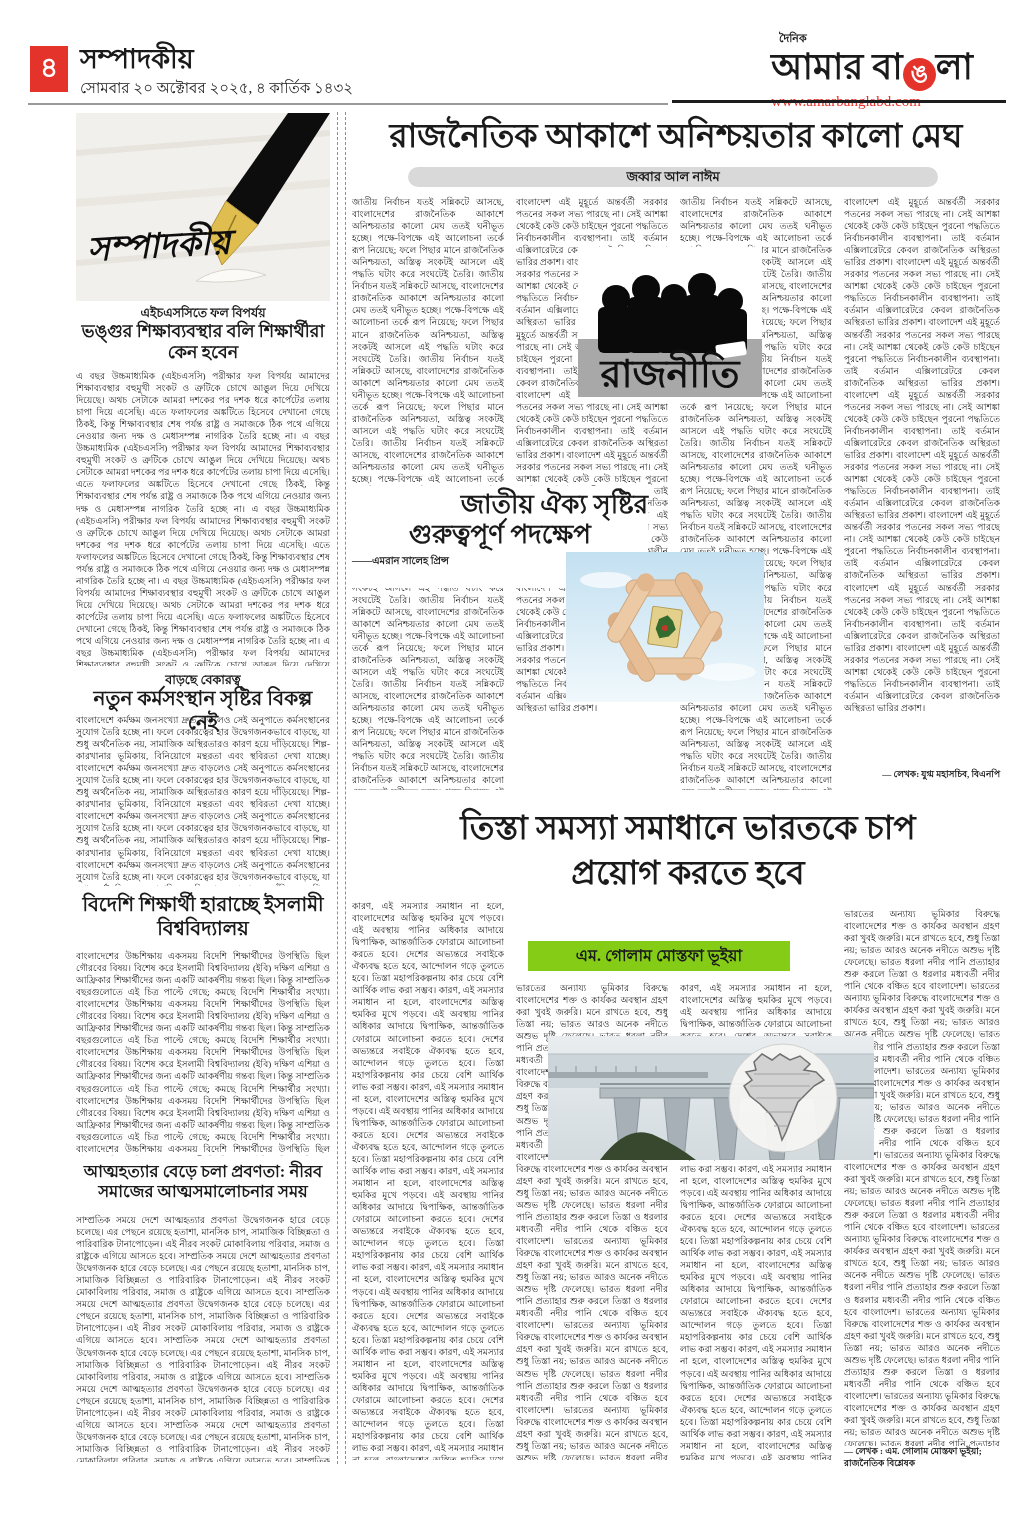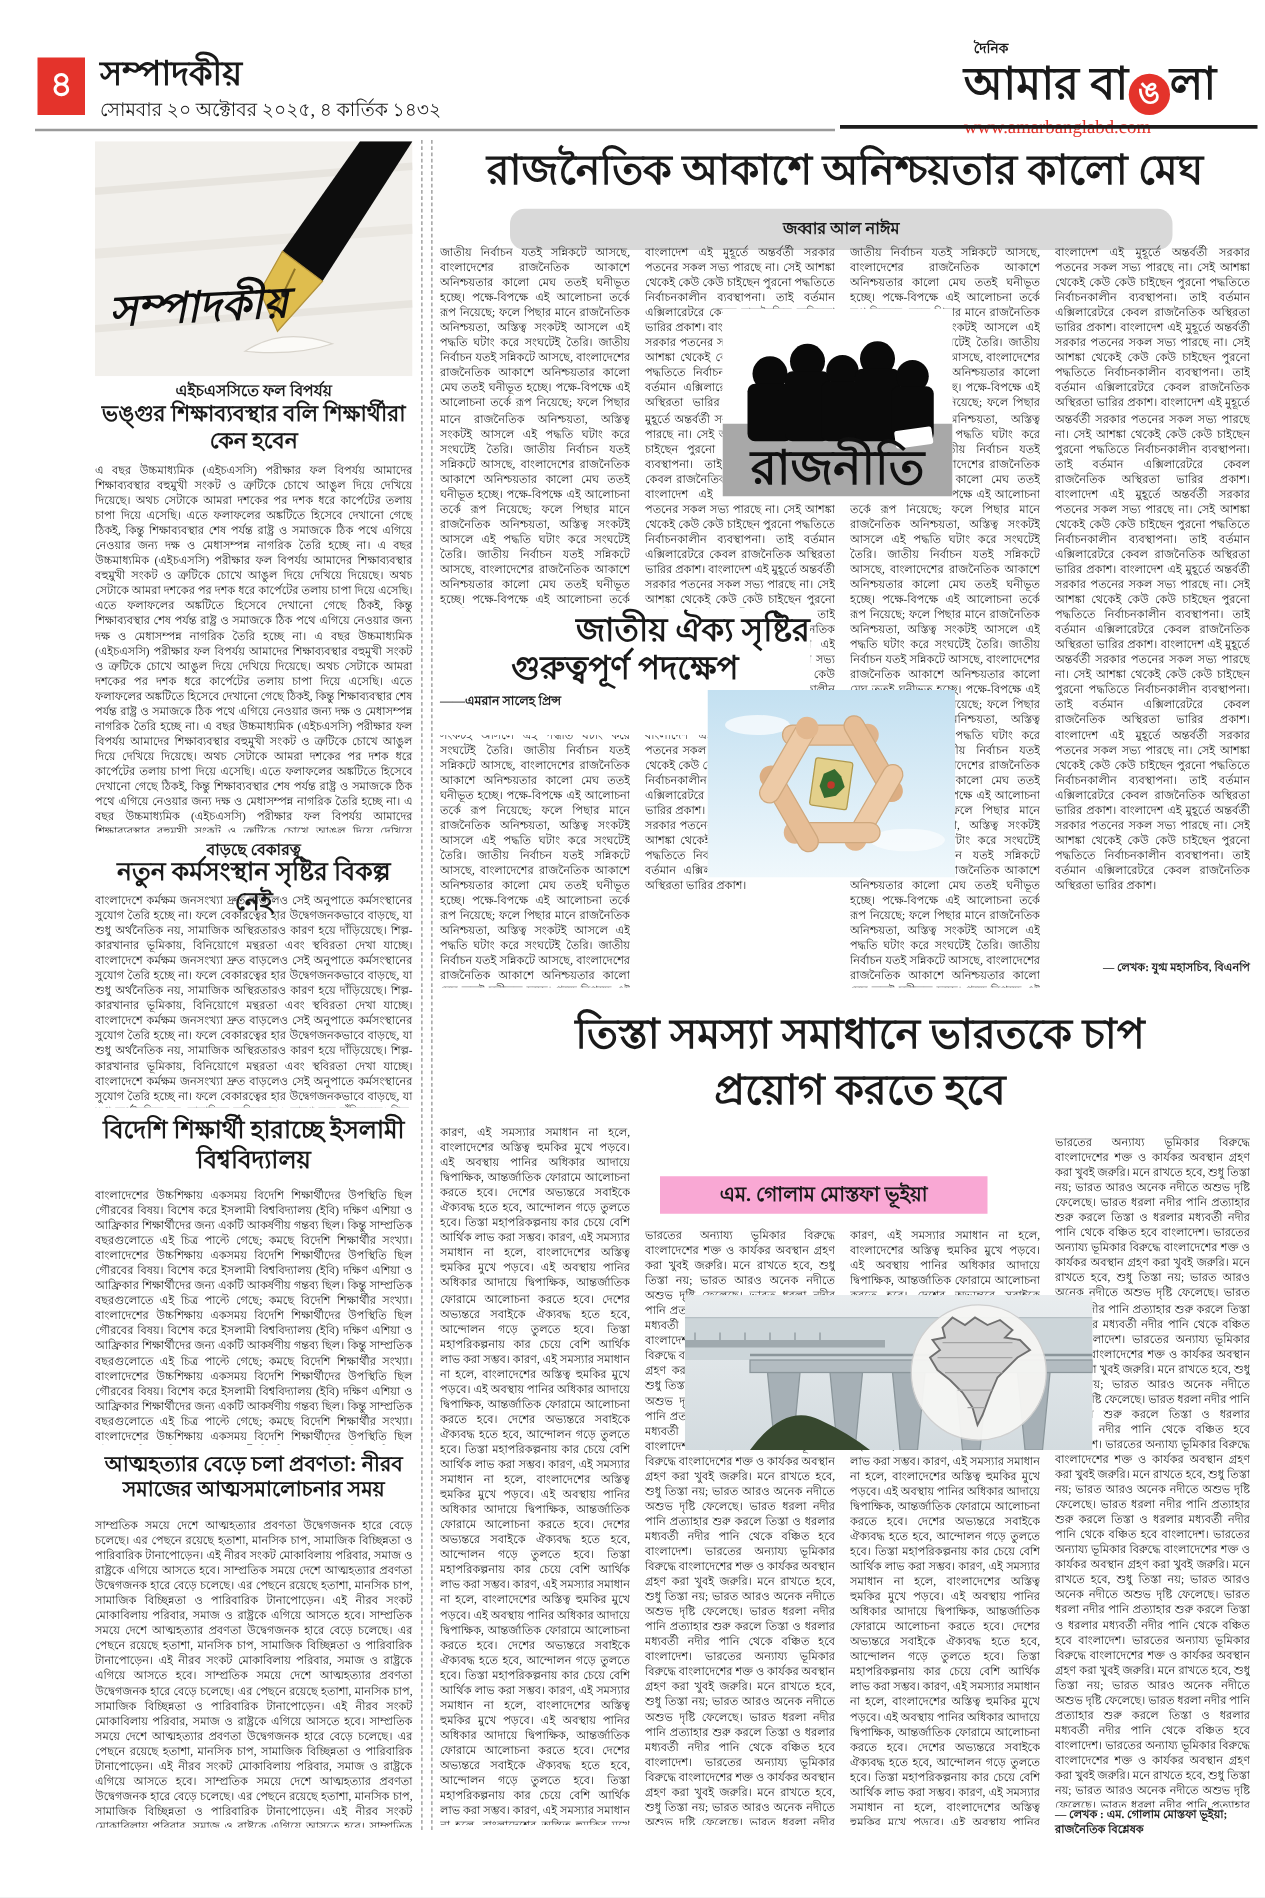--- a/index.html
+++ b/index.html
@@ -64,21 +64,21 @@
   <div class="abs art-title" style="left:76px;top:686px;width:254px;font-size:20px;">নতুন কর্মসংস্থান সৃষ্টির বিকল্প নেই</div>
   <div class="abs body-text" style="left:76px;top:714px;width:254px;height:172px;">বাংলাদেশে কর্মক্ষম জনসংখ্যা দ্রুত বাড়লেও সেই অনুপাতে কর্মসংস্থানের সুযোগ তৈরি হচ্ছে না। ফলে বেকারত্বের হার উদ্বেগজনকভাবে বাড়ছে, যা শুধু অর্থনৈতিক নয়, সামাজিক অস্থিরতারও কারণ হয়ে দাঁড়িয়েছে। শিল্প-কারখানার ভূমিকায়, বিনিয়োগে মন্থরতা এবং স্থবিরতা দেখা যাচ্ছে। বাংলাদেশে কর্মক্ষম জনসংখ্যা দ্রুত বাড়লেও সেই অনুপাতে কর্মসংস্থানের সুযোগ তৈরি হচ্ছে না। ফলে বেকারত্বের হার উদ্বেগজনকভাবে বাড়ছে, যা শুধু অর্থনৈতিক নয়, সামাজিক অস্থিরতারও কারণ হয়ে দাঁড়িয়েছে। শিল্প-কারখানার ভূমিকায়, বিনিয়োগে মন্থরতা এবং স্থবিরতা দেখা যাচ্ছে। বাংলাদেশে কর্মক্ষম জনসংখ্যা দ্রুত বাড়লেও সেই অনুপাতে কর্মসংস্থানের সুযোগ তৈরি হচ্ছে না। ফলে বেকারত্বের হার উদ্বেগজনকভাবে বাড়ছে, যা শুধু অর্থনৈতিক নয়, সামাজিক অস্থিরতারও কারণ হয়ে দাঁড়িয়েছে। শিল্প-কারখানার ভূমিকায়, বিনিয়োগে মন্থরতা এবং স্থবিরতা দেখা যাচ্ছে। বাংলাদেশে কর্মক্ষম জনসংখ্যা দ্রুত বাড়লেও সেই অনুপাতে কর্মসংস্থানের সুযোগ তৈরি হচ্ছে না। ফলে বেকারত্বের হার উদ্বেগজনকভাবে বাড়ছে, যা শুধু অর্থনৈতিক নয়, সামাজিক অস্থিরতারও কারণ হয়ে দাঁড়িয়েছে। শিল্প-কারখানার ভূমিকায়, বিনিয়োগে মন্থরতা এবং স্থবিরতা দেখা যাচ্ছে। বাংলাদেশে কর্মক্ষম জনসংখ্যা দ্রুত বাড়লেও সেই অনুপাতে কর্মসংস্থানের সুযোগ তৈরি হচ্ছে না। ফলে বেকারত্বের হার উদ্বেগজনকভাবে বাড়ছে, যা শুধু অর্থনৈতিক নয়, সামাজিক অস্থিরতারও কারণ হয়ে দাঁড়িয়েছে। শিল্প-কারখানার ভূমিকায়, বিনিয়োগে মন্থরতা এবং স্থবিরতা দেখা যাচ্ছে।</div>
 
   <div class="abs art-title" style="left:76px;top:893px;width:254px;font-size:19.5px;">বিদেশি শিক্ষার্থী হারাচ্ছে ইসলামী বিশ্ববিদ্যালয়</div>
   <div class="abs body-text" style="left:76px;top:950px;width:254px;height:206px;">বাংলাদেশের উচ্চশিক্ষায় একসময় বিদেশি শিক্ষার্থীদের উপস্থিতি ছিল গৌরবের বিষয়। বিশেষ করে ইসলামী বিশ্ববিদ্যালয় (ইবি) দক্ষিণ এশিয়া ও আফ্রিকার শিক্ষার্থীদের জন্য একটি আকর্ষণীয় গন্তব্য ছিল। কিন্তু সাম্প্রতিক বছরগুলোতে এই চিত্র পাল্টে গেছে; কমছে বিদেশি শিক্ষার্থীর সংখ্যা। বাংলাদেশের উচ্চশিক্ষায় একসময় বিদেশি শিক্ষার্থীদের উপস্থিতি ছিল গৌরবের বিষয়। বিশেষ করে ইসলামী বিশ্ববিদ্যালয় (ইবি) দক্ষিণ এশিয়া ও আফ্রিকার শিক্ষার্থীদের জন্য একটি আকর্ষণীয় গন্তব্য ছিল। কিন্তু সাম্প্রতিক বছরগুলোতে এই চিত্র পাল্টে গেছে; কমছে বিদেশি শিক্ষার্থীর সংখ্যা। বাংলাদেশের উচ্চশিক্ষায় একসময় বিদেশি শিক্ষার্থীদের উপস্থিতি ছিল গৌরবের বিষয়। বিশেষ করে ইসলামী বিশ্ববিদ্যালয় (ইবি) দক্ষিণ এশিয়া ও আফ্রিকার শিক্ষার্থীদের জন্য একটি আকর্ষণীয় গন্তব্য ছিল। কিন্তু সাম্প্রতিক বছরগুলোতে এই চিত্র পাল্টে গেছে; কমছে বিদেশি শিক্ষার্থীর সংখ্যা। বাংলাদেশের উচ্চশিক্ষায় একসময় বিদেশি শিক্ষার্থীদের উপস্থিতি ছিল গৌরবের বিষয়। বিশেষ করে ইসলামী বিশ্ববিদ্যালয় (ইবি) দক্ষিণ এশিয়া ও আফ্রিকার শিক্ষার্থীদের জন্য একটি আকর্ষণীয় গন্তব্য ছিল। কিন্তু সাম্প্রতিক বছরগুলোতে এই চিত্র পাল্টে গেছে; কমছে বিদেশি শিক্ষার্থীর সংখ্যা। বাংলাদেশের উচ্চশিক্ষায় একসময় বিদেশি শিক্ষার্থীদের উপস্থিতি ছিল গৌরবের বিষয়। বিশেষ করে ইসলামী বিশ্ববিদ্যালয় (ইবি) দক্ষিণ এশিয়া ও আফ্রিকার শিক্ষার্থীদের জন্য একটি আকর্ষণীয় গন্তব্য ছিল। কিন্তু সাম্প্রতিক বছরগুলোতে এই চিত্র পাল্টে গেছে; কমছে বিদেশি শিক্ষার্থীর সংখ্যা। বাংলাদেশের উচ্চশিক্ষায় একসময় বিদেশি শিক্ষার্থীদের উপস্থিতি ছিল গৌরবের বিষয়। বিশেষ করে ইসলামী বিশ্ববিদ্যালয় (ইবি) দক্ষিণ এশিয়া ও আফ্রিকার শিক্ষার্থীদের জন্য একটি আকর্ষণীয় গন্তব্য ছিল। কিন্তু সাম্প্রতিক বছরগুলোতে এই চিত্র পাল্টে গেছে; কমছে বিদেশি শিক্ষার্থীর সংখ্যা।</div>
 
   <div class="abs art-title" style="left:76px;top:1162px;width:254px;font-size:16.5px;">আত্মহত্যার বেড়ে চলা প্রবণতা: নীরব সমাজের আত্মসমালোচনার সময়</div>
   <div class="abs body-text" style="left:76px;top:1214px;width:254px;height:248px;">সাম্প্রতিক সময়ে দেশে আত্মহত্যার প্রবণতা উদ্বেগজনক হারে বেড়ে চলেছে। এর পেছনে রয়েছে হতাশা, মানসিক চাপ, সামাজিক বিচ্ছিন্নতা ও পারিবারিক টানাপোড়েন। এই নীরব সংকট মোকাবিলায় পরিবার, সমাজ ও রাষ্ট্রকে এগিয়ে আসতে হবে। সাম্প্রতিক সময়ে দেশে আত্মহত্যার প্রবণতা উদ্বেগজনক হারে বেড়ে চলেছে। এর পেছনে রয়েছে হতাশা, মানসিক চাপ, সামাজিক বিচ্ছিন্নতা ও পারিবারিক টানাপোড়েন। এই নীরব সংকট মোকাবিলায় পরিবার, সমাজ ও রাষ্ট্রকে এগিয়ে আসতে হবে। সাম্প্রতিক সময়ে দেশে আত্মহত্যার প্রবণতা উদ্বেগজনক হারে বেড়ে চলেছে। এর পেছনে রয়েছে হতাশা, মানসিক চাপ, সামাজিক বিচ্ছিন্নতা ও পারিবারিক টানাপোড়েন। এই নীরব সংকট মোকাবিলায় পরিবার, সমাজ ও রাষ্ট্রকে এগিয়ে আসতে হবে। সাম্প্রতিক সময়ে দেশে আত্মহত্যার প্রবণতা উদ্বেগজনক হারে বেড়ে চলেছে। এর পেছনে রয়েছে হতাশা, মানসিক চাপ, সামাজিক বিচ্ছিন্নতা ও পারিবারিক টানাপোড়েন। এই নীরব সংকট মোকাবিলায় পরিবার, সমাজ ও রাষ্ট্রকে এগিয়ে আসতে হবে। সাম্প্রতিক সময়ে দেশে আত্মহত্যার প্রবণতা উদ্বেগজনক হারে বেড়ে চলেছে। এর পেছনে রয়েছে হতাশা, মানসিক চাপ, সামাজিক বিচ্ছিন্নতা ও পারিবারিক টানাপোড়েন। এই নীরব সংকট মোকাবিলায় পরিবার, সমাজ ও রাষ্ট্রকে এগিয়ে আসতে হবে। সাম্প্রতিক সময়ে দেশে আত্মহত্যার প্রবণতা উদ্বেগজনক হারে বেড়ে চলেছে। এর পেছনে রয়েছে হতাশা, মানসিক চাপ, সামাজিক বিচ্ছিন্নতা ও পারিবারিক টানাপোড়েন। এই নীরব সংকট মোকাবিলায় পরিবার, সমাজ ও রাষ্ট্রকে এগিয়ে আসতে হবে। সাম্প্রতিক সময়ে দেশে আত্মহত্যার প্রবণতা উদ্বেগজনক হারে বেড়ে চলেছে। এর পেছনে রয়েছে হতাশা, মানসিক চাপ, সামাজিক বিচ্ছিন্নতা ও পারিবারিক টানাপোড়েন। এই নীরব সংকট মোকাবিলায় পরিবার, সমাজ ও রাষ্ট্রকে এগিয়ে আসতে হবে।</div>
 
   <div class="abs headline" style="left:352px;top:110px;width:648px;font-size:33px;">রাজনৈতিক আকাশে অনিশ্চয়তার কালো মেঘ</div>
-  <div class="abs pill" style="left:408px;top:167px;width:530px;height:33px;">জব্বার আল নাঈম</div>
+  <div class="abs pill" style="left:408px;top:167px;width:530px;height:20px;">জব্বার আল নাঈম</div>
 
   <div class="abs body-text" style="left:352px;top:196px;width:152px;height:594px;">জাতীয় নির্বাচন যতই সন্নিকটে আসছে, বাংলাদেশের রাজনৈতিক আকাশে অনিশ্চয়তার কালো মেঘ ততই ঘনীভূত হচ্ছে। পক্ষে-বিপক্ষে এই আলোচনা তর্কে রূপ নিয়েছে; ফলে পিছার মানে রাজনৈতিক অনিশ্চয়তা, অস্তিত্ব সংকটই আসলে এই পদ্ধতি ঘটাং করে সংঘটেই তৈরি। জাতীয় নির্বাচন যতই সন্নিকটে আসছে, বাংলাদেশের রাজনৈতিক আকাশে অনিশ্চয়তার কালো মেঘ ততই ঘনীভূত হচ্ছে। পক্ষে-বিপক্ষে এই আলোচনা তর্কে রূপ নিয়েছে; ফলে পিছার মানে রাজনৈতিক অনিশ্চয়তা, অস্তিত্ব সংকটই আসলে এই পদ্ধতি ঘটাং করে সংঘটেই তৈরি। জাতীয় নির্বাচন যতই সন্নিকটে আসছে, বাংলাদেশের রাজনৈতিক আকাশে অনিশ্চয়তার কালো মেঘ ততই ঘনীভূত হচ্ছে। পক্ষে-বিপক্ষে এই আলোচনা তর্কে রূপ নিয়েছে; ফলে পিছার মানে রাজনৈতিক অনিশ্চয়তা, অস্তিত্ব সংকটই আসলে এই পদ্ধতি ঘটাং করে সংঘটেই তৈরি। জাতীয় নির্বাচন যতই সন্নিকটে আসছে, বাংলাদেশের রাজনৈতিক আকাশে অনিশ্চয়তার কালো মেঘ ততই ঘনীভূত হচ্ছে। পক্ষে-বিপক্ষে এই আলোচনা তর্কে রূপ নিয়েছে; ফলে পিছার মানে রাজনৈতিক অনিশ্চয়তা, অস্তিত্ব সংকটই আসলে এই পদ্ধতি ঘটাং করে সংঘটেই তৈরি। জাতীয় নির্বাচন যতই সন্নিকটে আসছে, বাংলাদেশের রাজনৈতিক আকাশে অনিশ্চয়তার কালো মেঘ ততই ঘনীভূত হচ্ছে। পক্ষে-বিপক্ষে এই আলোচনা তর্কে রূপ নিয়েছে; ফলে পিছার মানে রাজনৈতিক অনিশ্চয়তা, অস্তিত্ব সংকটই আসলে এই পদ্ধতি ঘটাং করে সংঘটেই তৈরি। জাতীয় নির্বাচন যতই সন্নিকটে আসছে, বাংলাদেশের রাজনৈতিক আকাশে অনিশ্চয়তার কালো মেঘ ততই ঘনীভূত হচ্ছে। পক্ষে-বিপক্ষে এই আলোচনা তর্কে রূপ নিয়েছে; ফলে পিছার মানে রাজনৈতিক অনিশ্চয়তা, অস্তিত্ব সংকটই আসলে এই পদ্ধতি ঘটাং করে সংঘটেই তৈরি। জাতীয় নির্বাচন যতই সন্নিকটে আসছে, বাংলাদেশের রাজনৈতিক আকাশে অনিশ্চয়তার কালো মেঘ ততই ঘনীভূত হচ্ছে। পক্ষে-বিপক্ষে এই আলোচনা তর্কে রূপ নিয়েছে; ফলে পিছার মানে রাজনৈতিক অনিশ্চয়তা, অস্তিত্ব সংকটই আসলে এই পদ্ধতি ঘটাং করে সংঘটেই তৈরি। জাতীয় নির্বাচন যতই সন্নিকটে আসছে, বাংলাদেশের রাজনৈতিক আকাশে অনিশ্চয়তার কালো মেঘ ততই ঘনীভূত হচ্ছে। পক্ষে-বিপক্ষে এই আলোচনা তর্কে রূপ নিয়েছে; ফলে পিছার মানে রাজনৈতিক অনিশ্চয়তা, অস্তিত্ব সংকটই আসলে এই পদ্ধতি ঘটাং করে সংঘটেই তৈরি।</div>
   <div class="abs body-text" style="left:516px;top:196px;width:152px;height:594px;">বাংলাদেশ এই মুহূর্তে অন্তর্বর্তী সরকার পতনের সকল সভ্য পারছে না। সেই আশঙ্কা থেকেই কেউ কেউ চাইছেন পুরনো পদ্ধতিতে নির্বাচনকালীন ব্যবস্থাপনা। তাই বর্তমান এক্সিলারেটরে কেবল রাজনৈতিক অস্থিরতা ভারির প্রকাশ। বাংলাদেশ এই মুহূর্তে অন্তর্বর্তী সরকার পতনের সকল সভ্য পারছে না। সেই আশঙ্কা থেকেই কেউ কেউ চাইছেন পুরনো পদ্ধতিতে নির্বাচনকালীন ব্যবস্থাপনা। তাই বর্তমান এক্সিলারেটরে কেবল রাজনৈতিক অস্থিরতা ভারির প্রকাশ। বাংলাদেশ এই মুহূর্তে অন্তর্বর্তী সরকার পতনের সকল সভ্য পারছে না। সেই আশঙ্কা থেকেই কেউ কেউ চাইছেন পুরনো পদ্ধতিতে নির্বাচনকালীন ব্যবস্থাপনা। তাই বর্তমান এক্সিলারেটরে কেবল রাজনৈতিক অস্থিরতা ভারির প্রকাশ। বাংলাদেশ এই মুহূর্তে অন্তর্বর্তী সরকার পতনের সকল সভ্য পারছে না। সেই আশঙ্কা থেকেই কেউ কেউ চাইছেন পুরনো পদ্ধতিতে নির্বাচনকালীন ব্যবস্থাপনা। তাই বর্তমান এক্সিলারেটরে কেবল রাজনৈতিক অস্থিরতা ভারির প্রকাশ। বাংলাদেশ এই মুহূর্তে অন্তর্বর্তী সরকার পতনের সকল সভ্য পারছে না। সেই আশঙ্কা থেকেই কেউ কেউ চাইছেন পুরনো পদ্ধতিতে নির্বাচনকালীন ব্যবস্থাপনা। তাই বর্তমান এক্সিলারেটরে কেবল রাজনৈতিক অস্থিরতা ভারির প্রকাশ। বাংলাদেশ এই মুহূর্তে অন্তর্বর্তী সরকার পতনের সকল সভ্য পারছে না। সেই আশঙ্কা থেকেই কেউ কেউ চাইছেন পুরনো পদ্ধতিতে নির্বাচনকালীন ব্যবস্থাপনা। তাই বর্তমান এক্সিলারেটরে কেবল রাজনৈতিক অস্থিরতা ভারির প্রকাশ। বাংলাদেশ এই মুহূর্তে অন্তর্বর্তী সরকার পতনের সকল সভ্য পারছে না। সেই আশঙ্কা থেকেই কেউ কেউ চাইছেন পুরনো পদ্ধতিতে নির্বাচনকালীন ব্যবস্থাপনা। তাই বর্তমান এক্সিলারেটরে কেবল রাজনৈতিক অস্থিরতা ভারির প্রকাশ। বাংলাদেশ এই মুহূর্তে অন্তর্বর্তী সরকার পতনের সকল সভ্য পারছে না। সেই আশঙ্কা থেকেই কেউ কেউ চাইছেন পুরনো পদ্ধতিতে নির্বাচনকালীন ব্যবস্থাপনা। তাই বর্তমান এক্সিলারেটরে কেবল রাজনৈতিক অস্থিরতা ভারির প্রকাশ।</div>
   <div class="abs body-text" style="left:680px;top:196px;width:152px;height:594px;">জাতীয় নির্বাচন যতই সন্নিকটে আসছে, বাংলাদেশের রাজনৈতিক আকাশে অনিশ্চয়তার কালো মেঘ ততই ঘনীভূত হচ্ছে। পক্ষে-বিপক্ষে এই আলোচনা তর্কে রূপ নিয়েছে; ফলে পিছার মানে রাজনৈতিক অনিশ্চয়তা, অস্তিত্ব সংকটই আসলে এই পদ্ধতি ঘটাং করে সংঘটেই তৈরি। জাতীয় নির্বাচন যতই সন্নিকটে আসছে, বাংলাদেশের রাজনৈতিক আকাশে অনিশ্চয়তার কালো মেঘ ততই ঘনীভূত হচ্ছে। পক্ষে-বিপক্ষে এই আলোচনা তর্কে রূপ নিয়েছে; ফলে পিছার মানে রাজনৈতিক অনিশ্চয়তা, অস্তিত্ব সংকটই আসলে এই পদ্ধতি ঘটাং করে সংঘটেই তৈরি। জাতীয় নির্বাচন যতই সন্নিকটে আসছে, বাংলাদেশের রাজনৈতিক আকাশে অনিশ্চয়তার কালো মেঘ ততই ঘনীভূত হচ্ছে। পক্ষে-বিপক্ষে এই আলোচনা তর্কে রূপ নিয়েছে; ফলে পিছার মানে রাজনৈতিক অনিশ্চয়তা, অস্তিত্ব সংকটই আসলে এই পদ্ধতি ঘটাং করে সংঘটেই তৈরি। জাতীয় নির্বাচন যতই সন্নিকটে আসছে, বাংলাদেশের রাজনৈতিক আকাশে অনিশ্চয়তার কালো মেঘ ততই ঘনীভূত হচ্ছে। পক্ষে-বিপক্ষে এই আলোচনা তর্কে রূপ নিয়েছে; ফলে পিছার মানে রাজনৈতিক অনিশ্চয়তা, অস্তিত্ব সংকটই আসলে এই পদ্ধতি ঘটাং করে সংঘটেই তৈরি। জাতীয় নির্বাচন যতই সন্নিকটে আসছে, বাংলাদেশের রাজনৈতিক আকাশে অনিশ্চয়তার কালো মেঘ ততই ঘনীভূত হচ্ছে। পক্ষে-বিপক্ষে এই আলোচনা তর্কে রূপ নিয়েছে; ফলে পিছার মানে রাজনৈতিক অনিশ্চয়তা, অস্তিত্ব সংকটই আসলে এই পদ্ধতি ঘটাং করে সংঘটেই তৈরি। জাতীয় নির্বাচন যতই সন্নিকটে আসছে, বাংলাদেশের রাজনৈতিক আকাশে অনিশ্চয়তার কালো মেঘ ততই ঘনীভূত হচ্ছে। পক্ষে-বিপক্ষে এই আলোচনা তর্কে রূপ নিয়েছে; ফলে পিছার মানে রাজনৈতিক অনিশ্চয়তা, অস্তিত্ব সংকটই আসলে এই পদ্ধতি ঘটাং করে সংঘটেই তৈরি। জাতীয় নির্বাচন যতই সন্নিকটে আসছে, বাংলাদেশের রাজনৈতিক আকাশে অনিশ্চয়তার কালো মেঘ ততই ঘনীভূত হচ্ছে। পক্ষে-বিপক্ষে এই আলোচনা তর্কে রূপ নিয়েছে; ফলে পিছার মানে রাজনৈতিক অনিশ্চয়তা, অস্তিত্ব সংকটই আসলে এই পদ্ধতি ঘটাং করে সংঘটেই তৈরি। জাতীয় নির্বাচন যতই সন্নিকটে আসছে, বাংলাদেশের রাজনৈতিক আকাশে অনিশ্চয়তার কালো মেঘ ততই ঘনীভূত হচ্ছে। পক্ষে-বিপক্ষে এই আলোচনা তর্কে রূপ নিয়েছে; ফলে পিছার মানে রাজনৈতিক অনিশ্চয়তা, অস্তিত্ব সংকটই আসলে এই পদ্ধতি ঘটাং করে সংঘটেই তৈরি।</div>
   <div class="abs body-text" style="left:844px;top:196px;width:156px;height:594px;">বাংলাদেশ এই মুহূর্তে অন্তর্বর্তী সরকার পতনের সকল সভ্য পারছে না। সেই আশঙ্কা থেকেই কেউ কেউ চাইছেন পুরনো পদ্ধতিতে নির্বাচনকালীন ব্যবস্থাপনা। তাই বর্তমান এক্সিলারেটরে কেবল রাজনৈতিক অস্থিরতা ভারির প্রকাশ। বাংলাদেশ এই মুহূর্তে অন্তর্বর্তী সরকার পতনের সকল সভ্য পারছে না। সেই আশঙ্কা থেকেই কেউ কেউ চাইছেন পুরনো পদ্ধতিতে নির্বাচনকালীন ব্যবস্থাপনা। তাই বর্তমান এক্সিলারেটরে কেবল রাজনৈতিক অস্থিরতা ভারির প্রকাশ। বাংলাদেশ এই মুহূর্তে অন্তর্বর্তী সরকার পতনের সকল সভ্য পারছে না। সেই আশঙ্কা থেকেই কেউ কেউ চাইছেন পুরনো পদ্ধতিতে নির্বাচনকালীন ব্যবস্থাপনা। তাই বর্তমান এক্সিলারেটরে কেবল রাজনৈতিক অস্থিরতা ভারির প্রকাশ। বাংলাদেশ এই মুহূর্তে অন্তর্বর্তী সরকার পতনের সকল সভ্য পারছে না। সেই আশঙ্কা থেকেই কেউ কেউ চাইছেন পুরনো পদ্ধতিতে নির্বাচনকালীন ব্যবস্থাপনা। তাই বর্তমান এক্সিলারেটরে কেবল রাজনৈতিক অস্থিরতা ভারির প্রকাশ। বাংলাদেশ এই মুহূর্তে অন্তর্বর্তী সরকার পতনের সকল সভ্য পারছে না। সেই আশঙ্কা থেকেই কেউ কেউ চাইছেন পুরনো পদ্ধতিতে নির্বাচনকালীন ব্যবস্থাপনা। তাই বর্তমান এক্সিলারেটরে কেবল রাজনৈতিক অস্থিরতা ভারির প্রকাশ। বাংলাদেশ এই মুহূর্তে অন্তর্বর্তী সরকার পতনের সকল সভ্য পারছে না। সেই আশঙ্কা থেকেই কেউ কেউ চাইছেন পুরনো পদ্ধতিতে নির্বাচনকালীন ব্যবস্থাপনা। তাই বর্তমান এক্সিলারেটরে কেবল রাজনৈতিক অস্থিরতা ভারির প্রকাশ। বাংলাদেশ এই মুহূর্তে অন্তর্বর্তী সরকার পতনের সকল সভ্য পারছে না। সেই আশঙ্কা থেকেই কেউ কেউ চাইছেন পুরনো পদ্ধতিতে নির্বাচনকালীন ব্যবস্থাপনা। তাই বর্তমান এক্সিলারেটরে কেবল রাজনৈতিক অস্থিরতা ভারির প্রকাশ। বাংলাদেশ এই মুহূর্তে অন্তর্বর্তী সরকার পতনের সকল সভ্য পারছে না। সেই আশঙ্কা থেকেই কেউ কেউ চাইছেন পুরনো পদ্ধতিতে নির্বাচনকালীন ব্যবস্থাপনা। তাই বর্তমান এক্সিলারেটরে কেবল রাজনৈতিক অস্থিরতা ভারির প্রকাশ।</div>
 
   <div class="abs" style="left:578px;top:247px;width:184px;height:156px;background:#fff;">
     <svg width="184" height="156" viewBox="0 0 184 156">
       <rect width="184" height="156" fill="#ffffff"></rect>
       <rect x="0" y="92" width="184" height="58" fill="#a8a8a8"></rect>
@@ -155,21 +155,21 @@
   <div class="abs headline" style="left:376px;top:806px;width:624px;font-size:33px;line-height:1.35;">
     <div>তিস্তা সমস্যা সমাধানে ভারতকে চাপ</div>
     <div>প্রয়োগ করতে হবে</div>
   </div>
 
   <div class="abs body-text" style="left:352px;top:900px;width:152px;height:560px;">কারণ, এই সমস্যার সমাধান না হলে, বাংলাদেশের অস্তিত্ব হুমকির মুখে পড়বে। এই অবস্থায় পানির অধিকার আদায়ে দ্বিপাক্ষিক, আন্তর্জাতিক ফোরামে আলোচনা করতে হবে। দেশের অভ্যন্তরে সবাইকে ঐক্যবদ্ধ হতে হবে, আন্দোলন গড়ে তুলতে হবে। তিস্তা মহাপরিকল্পনায় কার চেয়ে বেশি আর্থিক লাভ করা সম্ভব। কারণ, এই সমস্যার সমাধান না হলে, বাংলাদেশের অস্তিত্ব হুমকির মুখে পড়বে। এই অবস্থায় পানির অধিকার আদায়ে দ্বিপাক্ষিক, আন্তর্জাতিক ফোরামে আলোচনা করতে হবে। দেশের অভ্যন্তরে সবাইকে ঐক্যবদ্ধ হতে হবে, আন্দোলন গড়ে তুলতে হবে। তিস্তা মহাপরিকল্পনায় কার চেয়ে বেশি আর্থিক লাভ করা সম্ভব। কারণ, এই সমস্যার সমাধান না হলে, বাংলাদেশের অস্তিত্ব হুমকির মুখে পড়বে। এই অবস্থায় পানির অধিকার আদায়ে দ্বিপাক্ষিক, আন্তর্জাতিক ফোরামে আলোচনা করতে হবে। দেশের অভ্যন্তরে সবাইকে ঐক্যবদ্ধ হতে হবে, আন্দোলন গড়ে তুলতে হবে। তিস্তা মহাপরিকল্পনায় কার চেয়ে বেশি আর্থিক লাভ করা সম্ভব। কারণ, এই সমস্যার সমাধান না হলে, বাংলাদেশের অস্তিত্ব হুমকির মুখে পড়বে। এই অবস্থায় পানির অধিকার আদায়ে দ্বিপাক্ষিক, আন্তর্জাতিক ফোরামে আলোচনা করতে হবে। দেশের অভ্যন্তরে সবাইকে ঐক্যবদ্ধ হতে হবে, আন্দোলন গড়ে তুলতে হবে। তিস্তা মহাপরিকল্পনায় কার চেয়ে বেশি আর্থিক লাভ করা সম্ভব। কারণ, এই সমস্যার সমাধান না হলে, বাংলাদেশের অস্তিত্ব হুমকির মুখে পড়বে। এই অবস্থায় পানির অধিকার আদায়ে দ্বিপাক্ষিক, আন্তর্জাতিক ফোরামে আলোচনা করতে হবে। দেশের অভ্যন্তরে সবাইকে ঐক্যবদ্ধ হতে হবে, আন্দোলন গড়ে তুলতে হবে। তিস্তা মহাপরিকল্পনায় কার চেয়ে বেশি আর্থিক লাভ করা সম্ভব। কারণ, এই সমস্যার সমাধান না হলে, বাংলাদেশের অস্তিত্ব হুমকির মুখে পড়বে। এই অবস্থায় পানির অধিকার আদায়ে দ্বিপাক্ষিক, আন্তর্জাতিক ফোরামে আলোচনা করতে হবে। দেশের অভ্যন্তরে সবাইকে ঐক্যবদ্ধ হতে হবে, আন্দোলন গড়ে তুলতে হবে। তিস্তা মহাপরিকল্পনায় কার চেয়ে বেশি আর্থিক লাভ করা সম্ভব। কারণ, এই সমস্যার সমাধান না হলে, বাংলাদেশের অস্তিত্ব হুমকির মুখে পড়বে। এই অবস্থায় পানির অধিকার আদায়ে দ্বিপাক্ষিক, আন্তর্জাতিক ফোরামে আলোচনা করতে হবে। দেশের অভ্যন্তরে সবাইকে ঐক্যবদ্ধ হতে হবে, আন্দোলন গড়ে তুলতে হবে। তিস্তা মহাপরিকল্পনায় কার চেয়ে বেশি আর্থিক লাভ করা সম্ভব। কারণ, এই সমস্যার সমাধান না হলে, বাংলাদেশের অস্তিত্ব হুমকির মুখে পড়বে। এই অবস্থায় পানির অধিকার আদায়ে দ্বিপাক্ষিক, আন্তর্জাতিক ফোরামে আলোচনা করতে হবে। দেশের অভ্যন্তরে সবাইকে ঐক্যবদ্ধ হতে হবে, আন্দোলন গড়ে তুলতে হবে। তিস্তা মহাপরিকল্পনায় কার চেয়ে বেশি আর্থিক লাভ করা সম্ভব।</div>
   <div class="abs body-text" style="left:516px;top:982px;width:152px;height:478px;">ভারতের অন্যায্য ভূমিকার বিরুদ্ধে বাংলাদেশের শক্ত ও কার্যকর অবস্থান গ্রহণ করা খুবই জরুরি। মনে রাখতে হবে, শুধু তিস্তা নয়; ভারত আরও অনেক নদীতে অশুভ দৃষ্টি ফেলেছে। ভারত ধরলা নদীর পানি প্রত্যাহার শুরু করলে তিস্তা ও ধরলার মধ্যবর্তী নদীর পানি থেকে বঞ্চিত হবে বাংলাদেশ। ভারতের অন্যায্য ভূমিকার বিরুদ্ধে বাংলাদেশের শক্ত ও কার্যকর অবস্থান গ্রহণ করা খুবই জরুরি। মনে রাখতে হবে, শুধু তিস্তা নয়; ভারত আরও অনেক নদীতে অশুভ দৃষ্টি ফেলেছে। ভারত ধরলা নদীর পানি প্রত্যাহার শুরু করলে তিস্তা ও ধরলার মধ্যবর্তী নদীর পানি থেকে বঞ্চিত হবে বাংলাদেশ। ভারতের অন্যায্য ভূমিকার বিরুদ্ধে বাংলাদেশের শক্ত ও কার্যকর অবস্থান গ্রহণ করা খুবই জরুরি। মনে রাখতে হবে, শুধু তিস্তা নয়; ভারত আরও অনেক নদীতে অশুভ দৃষ্টি ফেলেছে। ভারত ধরলা নদীর পানি প্রত্যাহার শুরু করলে তিস্তা ও ধরলার মধ্যবর্তী নদীর পানি থেকে বঞ্চিত হবে বাংলাদেশ। ভারতের অন্যায্য ভূমিকার বিরুদ্ধে বাংলাদেশের শক্ত ও কার্যকর অবস্থান গ্রহণ করা খুবই জরুরি। মনে রাখতে হবে, শুধু তিস্তা নয়; ভারত আরও অনেক নদীতে অশুভ দৃষ্টি ফেলেছে। ভারত ধরলা নদীর পানি প্রত্যাহার শুরু করলে তিস্তা ও ধরলার মধ্যবর্তী নদীর পানি থেকে বঞ্চিত হবে বাংলাদেশ। ভারতের অন্যায্য ভূমিকার বিরুদ্ধে বাংলাদেশের শক্ত ও কার্যকর অবস্থান গ্রহণ করা খুবই জরুরি। মনে রাখতে হবে, শুধু তিস্তা নয়; ভারত আরও অনেক নদীতে অশুভ দৃষ্টি ফেলেছে। ভারত ধরলা নদীর পানি প্রত্যাহার শুরু করলে তিস্তা ও ধরলার মধ্যবর্তী নদীর পানি থেকে বঞ্চিত হবে বাংলাদেশ। ভারতের অন্যায্য ভূমিকার বিরুদ্ধে বাংলাদেশের শক্ত ও কার্যকর অবস্থান গ্রহণ করা খুবই জরুরি। মনে রাখতে হবে, শুধু তিস্তা নয়; ভারত আরও অনেক নদীতে অশুভ দৃষ্টি ফেলেছে। ভারত ধরলা নদীর পানি প্রত্যাহার শুরু করলে তিস্তা ও ধরলার মধ্যবর্তী নদীর পানি থেকে বঞ্চিত হবে বাংলাদেশ। ভারতের অন্যায্য ভূমিকার বিরুদ্ধে বাংলাদেশের শক্ত ও কার্যকর অবস্থান গ্রহণ করা খুবই জরুরি। মনে রাখতে হবে, শুধু তিস্তা নয়; ভারত আরও অনেক নদীতে অশুভ দৃষ্টি ফেলেছে। ভারত ধরলা নদীর পানি প্রত্যাহার শুরু করলে তিস্তা ও ধরলার মধ্যবর্তী নদীর পানি থেকে বঞ্চিত হবে বাংলাদেশ।</div>
   <div class="abs body-text" style="left:680px;top:982px;width:152px;height:478px;">কারণ, এই সমস্যার সমাধান না হলে, বাংলাদেশের অস্তিত্ব হুমকির মুখে পড়বে। এই অবস্থায় পানির অধিকার আদায়ে দ্বিপাক্ষিক, আন্তর্জাতিক ফোরামে আলোচনা করতে হবে। দেশের অভ্যন্তরে সবাইকে ঐক্যবদ্ধ হতে হবে, আন্দোলন গড়ে তুলতে হবে। তিস্তা মহাপরিকল্পনায় কার চেয়ে বেশি আর্থিক লাভ করা সম্ভব। কারণ, এই সমস্যার সমাধান না হলে, বাংলাদেশের অস্তিত্ব হুমকির মুখে পড়বে। এই অবস্থায় পানির অধিকার আদায়ে দ্বিপাক্ষিক, আন্তর্জাতিক ফোরামে আলোচনা করতে হবে। দেশের অভ্যন্তরে সবাইকে ঐক্যবদ্ধ হতে হবে, আন্দোলন গড়ে তুলতে হবে। তিস্তা মহাপরিকল্পনায় কার চেয়ে বেশি আর্থিক লাভ করা সম্ভব। কারণ, এই সমস্যার সমাধান না হলে, বাংলাদেশের অস্তিত্ব হুমকির মুখে পড়বে। এই অবস্থায় পানির অধিকার আদায়ে দ্বিপাক্ষিক, আন্তর্জাতিক ফোরামে আলোচনা করতে হবে। দেশের অভ্যন্তরে সবাইকে ঐক্যবদ্ধ হতে হবে, আন্দোলন গড়ে তুলতে হবে। তিস্তা মহাপরিকল্পনায় কার চেয়ে বেশি আর্থিক লাভ করা সম্ভব। কারণ, এই সমস্যার সমাধান না হলে, বাংলাদেশের অস্তিত্ব হুমকির মুখে পড়বে। এই অবস্থায় পানির অধিকার আদায়ে দ্বিপাক্ষিক, আন্তর্জাতিক ফোরামে আলোচনা করতে হবে। দেশের অভ্যন্তরে সবাইকে ঐক্যবদ্ধ হতে হবে, আন্দোলন গড়ে তুলতে হবে। তিস্তা মহাপরিকল্পনায় কার চেয়ে বেশি আর্থিক লাভ করা সম্ভব। কারণ, এই সমস্যার সমাধান না হলে, বাংলাদেশের অস্তিত্ব হুমকির মুখে পড়বে। এই অবস্থায় পানির অধিকার আদায়ে দ্বিপাক্ষিক, আন্তর্জাতিক ফোরামে আলোচনা করতে হবে। দেশের অভ্যন্তরে সবাইকে ঐক্যবদ্ধ হতে হবে, আন্দোলন গড়ে তুলতে হবে। তিস্তা মহাপরিকল্পনায় কার চেয়ে বেশি আর্থিক লাভ করা সম্ভব। কারণ, এই সমস্যার সমাধান না হলে, বাংলাদেশের অস্তিত্ব হুমকির মুখে পড়বে। এই অবস্থায় পানির অধিকার আদায়ে দ্বিপাক্ষিক, আন্তর্জাতিক ফোরামে আলোচনা করতে হবে। দেশের অভ্যন্তরে সবাইকে ঐক্যবদ্ধ হতে হবে, আন্দোলন গড়ে তুলতে হবে। তিস্তা মহাপরিকল্পনায় কার চেয়ে বেশি আর্থিক লাভ করা সম্ভব। কারণ, এই সমস্যার সমাধান না হলে, বাংলাদেশের অস্তিত্ব হুমকির মুখে পড়বে। এই অবস্থায় পানির অধিকার আদায়ে দ্বিপাক্ষিক, আন্তর্জাতিক ফোরামে আলোচনা করতে হবে। দেশের অভ্যন্তরে সবাইকে ঐক্যবদ্ধ হতে হবে, আন্দোলন গড়ে তুলতে হবে। তিস্তা মহাপরিকল্পনায় কার চেয়ে বেশি আর্থিক লাভ করা সম্ভব।</div>
   <div class="abs body-text" style="left:844px;top:908px;width:156px;height:552px;">ভারতের অন্যায্য ভূমিকার বিরুদ্ধে বাংলাদেশের শক্ত ও কার্যকর অবস্থান গ্রহণ করা খুবই জরুরি। মনে রাখতে হবে, শুধু তিস্তা নয়; ভারত আরও অনেক নদীতে অশুভ দৃষ্টি ফেলেছে। ভারত ধরলা নদীর পানি প্রত্যাহার শুরু করলে তিস্তা ও ধরলার মধ্যবর্তী নদীর পানি থেকে বঞ্চিত হবে বাংলাদেশ। ভারতের অন্যায্য ভূমিকার বিরুদ্ধে বাংলাদেশের শক্ত ও কার্যকর অবস্থান গ্রহণ করা খুবই জরুরি। মনে রাখতে হবে, শুধু তিস্তা নয়; ভারত আরও অনেক নদীতে অশুভ দৃষ্টি ফেলেছে। ভারত ধরলা নদীর পানি প্রত্যাহার শুরু করলে তিস্তা ও ধরলার মধ্যবর্তী নদীর পানি থেকে বঞ্চিত হবে বাংলাদেশ। ভারতের অন্যায্য ভূমিকার বিরুদ্ধে বাংলাদেশের শক্ত ও কার্যকর অবস্থান গ্রহণ করা খুবই জরুরি। মনে রাখতে হবে, শুধু তিস্তা নয়; ভারত আরও অনেক নদীতে অশুভ দৃষ্টি ফেলেছে। ভারত ধরলা নদীর পানি প্রত্যাহার শুরু করলে তিস্তা ও ধরলার মধ্যবর্তী নদীর পানি থেকে বঞ্চিত হবে বাংলাদেশ। ভারতের অন্যায্য ভূমিকার বিরুদ্ধে বাংলাদেশের শক্ত ও কার্যকর অবস্থান গ্রহণ করা খুবই জরুরি। মনে রাখতে হবে, শুধু তিস্তা নয়; ভারত আরও অনেক নদীতে অশুভ দৃষ্টি ফেলেছে। ভারত ধরলা নদীর পানি প্রত্যাহার শুরু করলে তিস্তা ও ধরলার মধ্যবর্তী নদীর পানি থেকে বঞ্চিত হবে বাংলাদেশ। ভারতের অন্যায্য ভূমিকার বিরুদ্ধে বাংলাদেশের শক্ত ও কার্যকর অবস্থান গ্রহণ করা খুবই জরুরি। মনে রাখতে হবে, শুধু তিস্তা নয়; ভারত আরও অনেক নদীতে অশুভ দৃষ্টি ফেলেছে। ভারত ধরলা নদীর পানি প্রত্যাহার শুরু করলে তিস্তা ও ধরলার মধ্যবর্তী নদীর পানি থেকে বঞ্চিত হবে বাংলাদেশ। ভারতের অন্যায্য ভূমিকার বিরুদ্ধে বাংলাদেশের শক্ত ও কার্যকর অবস্থান গ্রহণ করা খুবই জরুরি। মনে রাখতে হবে, শুধু তিস্তা নয়; ভারত আরও অনেক নদীতে অশুভ দৃষ্টি ফেলেছে। ভারত ধরলা নদীর পানি প্রত্যাহার শুরু করলে তিস্তা ও ধরলার মধ্যবর্তী নদীর পানি থেকে বঞ্চিত হবে বাংলাদেশ। ভারতের অন্যায্য ভূমিকার বিরুদ্ধে বাংলাদেশের শক্ত ও কার্যকর অবস্থান গ্রহণ করা খুবই জরুরি। মনে রাখতে হবে, শুধু তিস্তা নয়; ভারত আরও অনেক নদীতে অশুভ দৃষ্টি ফেলেছে। ভারত ধরলা নদীর পানি প্রত্যাহার শুরু করলে তিস্তা ও ধরলার মধ্যবর্তী নদীর পানি থেকে বঞ্চিত হবে বাংলাদেশ। ভারতের অন্যায্য ভূমিকার বিরুদ্ধে বাংলাদেশের শক্ত ও কার্যকর অবস্থান গ্রহণ করা খুবই জরুরি। মনে রাখতে হবে, শুধু তিস্তা নয়; ভারত আরও অনেক নদীতে অশুভ দৃষ্টি ফেলেছে। ভারত ধরলা নদীর পানি প্রত্যাহার শুরু করলে তিস্তা ও ধরলার মধ্যবর্তী নদীর পানি থেকে বঞ্চিত হবে বাংলাদেশ।</div>
 
-  <div class="abs" style="left:528px;top:941px;width:262px;height:30px;background:#f9a8d4;display:flex;align-items:center;justify-content:center;font-weight:bold;font-size:16px;">এম. গোলাম মোস্তফা ভূইয়া</div>
+  <div class="abs" style="left:528px;top:941px;width:262px;height:30px;background:#84cc16;display:flex;align-items:center;justify-content:center;font-weight:bold;font-size:16px;">এম. গোলাম মোস্তফা ভূইয়া</div>
 
   <div class="abs" style="left:548px;top:1036px;width:326px;height:124px;background:#fff;">
     <svg width="326" height="124" viewBox="0 0 326 124">
       <defs>
         <linearGradient id="haze" x1="0" y1="0" x2="0" y2="1">
           <stop offset="0" stop-color="#e9edef"></stop>
             <stop offset="1" stop-color="#d3dbdf"></stop>
         </linearGradient>
       </defs>
       <rect width="326" height="124" fill="url(#haze)"></rect>

